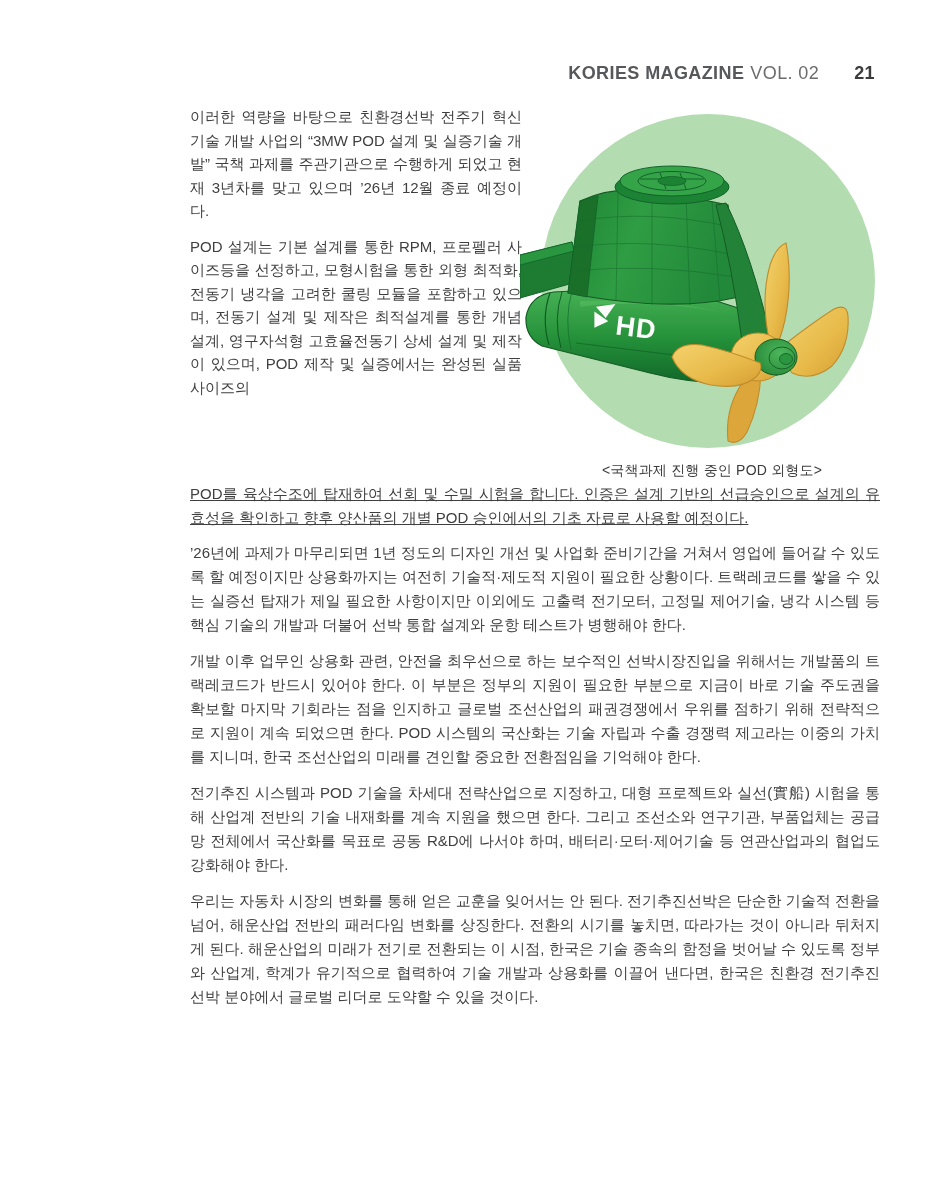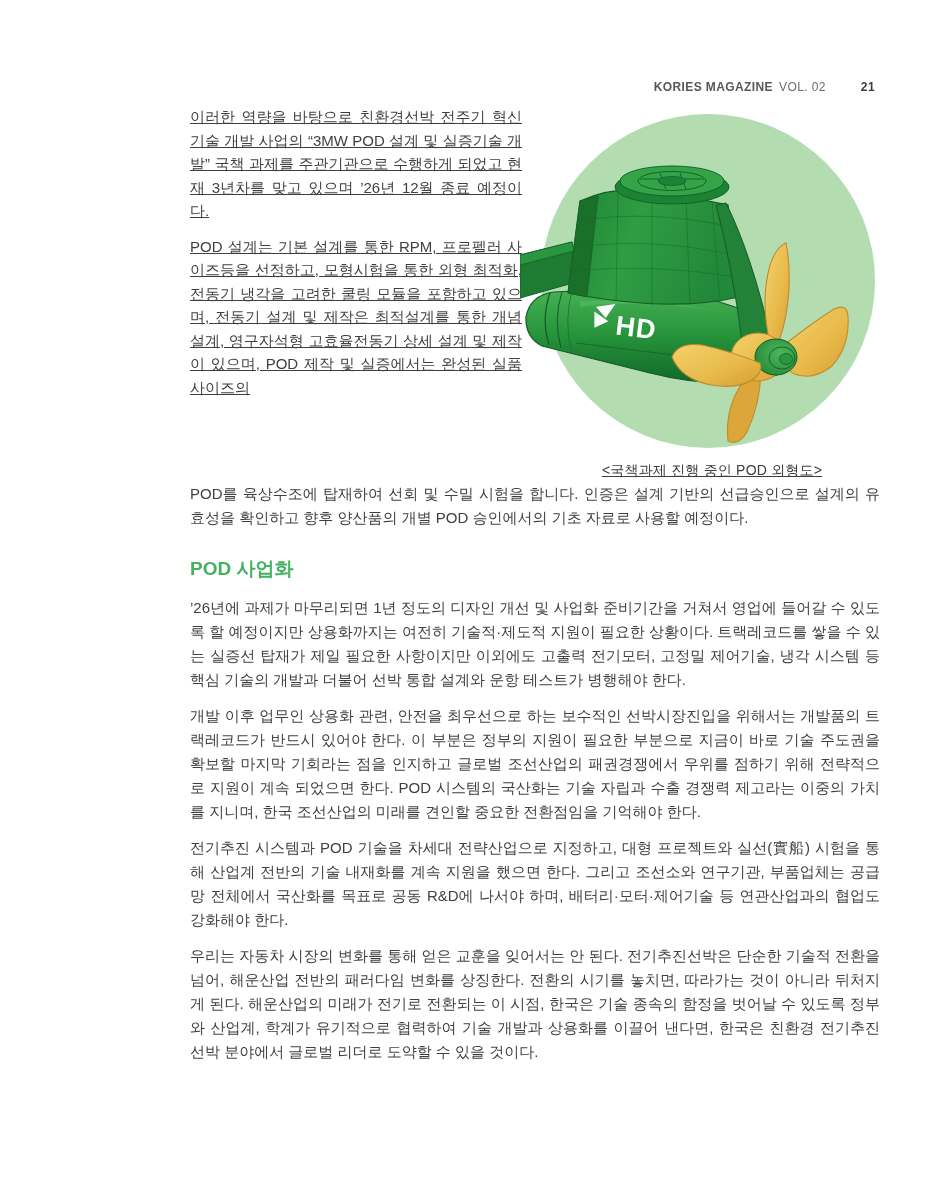--- a/index.html
+++ b/index.html
@@ -2,40 +2,40 @@
 <html><head>
 <meta charset="utf-8">
 <style>
   html,body{margin:0;padding:0;}
   body{
     width:935px;height:1191px;background:#ffffff;position:relative;
     font-family:"Liberation Sans","DejaVu Sans",sans-serif;color:#3f3f3f;
     -webkit-font-smoothing:antialiased;overflow:hidden;
   }
   .page-header{
-    position:absolute;top:80px;right:60px;display:flex;align-items:center;
-    font-size:12px;letter-spacing:.4px;
+    position:absolute;top:63px;right:60px;display:flex;align-items:center;
+    font-size:18px;letter-spacing:.4px;
   }
   .mag-name{font-weight:700;color:#57585a;}
   .mag-vol{font-weight:400;color:#6b6c6e;margin-left:6px;}
   .page-num{font-weight:700;color:#3c3c3c;margin-left:35px;}
   .content{position:absolute;left:190px;top:105px;width:690px;}
-  .intro-row{display:flex;text-decoration:underline;}
+  .intro-row{display:flex;}
   .intro-col{width:332px;flex:none;}
   p.body-text{
     margin:0 0 12px;font-size:15px;line-height:23.5px;
     text-align:justify;word-break:break-all;
   }
   .figure{width:336px;flex:none;margin-left:22px;position:relative;}
   .figure svg{display:block;margin-left:-24px;}
   .figure-caption{
     margin-top:9px;text-align:center;font-size:14px;color:#3c3c3c;
     letter-spacing:.2px;
   }
-  .continuation{margin-top:2px;}
+  .continuation{margin-top:2px;text-decoration:underline;}
   .section-title{
     margin:27px 0 14px;font-size:19px;font-weight:700;color:#43b25f;
   }
   .section p.body-text{line-height:24px;margin-bottom:12px;}
 </style>
 </head>
 <body>
 
 <header class="page-header">
   <span class="mag-name">KORIES MAGAZINE</span>
@@ -132,20 +132,19 @@
       </svg>
       <figcaption class="figure-caption">&lt;국책과제 진행 중인 POD 외형도&gt;</figcaption>
     </figure>
   </div>
 
   <div class="continuation">
     <p class="body-text">POD를 육상수조에 탑재하여 선회 및 수밀 시험을 합니다. 인증은 설계 기반의 선급승인으로 설계의 유효성을 확인하고 향후 양산품의 개별 POD 승인에서의 기초 자료로 사용할 예정이다.</p>
   </div>
 
   <section class="section">
-    <h2 class="section-title">POD 사업화</h2>
     <p class="body-text">’26년에 과제가 마무리되면 1년 정도의 디자인 개선 및 사업화 준비기간을 거쳐서 영업에 들어갈 수 있도록 할 예정이지만 상용화까지는 여전히 기술적·제도적 지원이 필요한 상황이다. 트랙레코드를 쌓을 수 있는 실증선 탑재가 제일 필요한 사항이지만 이외에도 고출력 전기모터, 고정밀 제어기술, 냉각 시스템 등 핵심 기술의 개발과 더불어 선박 통합 설계와 운항 테스트가 병행해야 한다.</p>
     <p class="body-text">개발 이후 업무인 상용화 관련, 안전을 최우선으로 하는 보수적인 선박시장진입을 위해서는 개발품의 트랙레코드가 반드시 있어야 한다. 이 부분은 정부의 지원이 필요한 부분으로 지금이 바로 기술 주도권을 확보할 마지막 기회라는 점을 인지하고 글로벌 조선산업의 패권경쟁에서 우위를 점하기 위해 전략적으로 지원이 계속 되었으면 한다. POD 시스템의 국산화는 기술 자립과 수출 경쟁력 제고라는 이중의 가치를 지니며, 한국 조선산업의 미래를 견인할 중요한 전환점임을 기억해야 한다.</p>
     <p class="body-text">전기추진 시스템과 POD 기술을 차세대 전략산업으로 지정하고, 대형 프로젝트와 실선(實船) 시험을 통해 산업계 전반의 기술 내재화를 계속 지원을 했으면 한다. 그리고 조선소와 연구기관, 부품업체는 공급망 전체에서 국산화를 목표로 공동 R&amp;D에 나서야 하며, 배터리·모터·제어기술 등 연관산업과의 협업도 강화해야 한다.</p>
     <p class="body-text">우리는 자동차 시장의 변화를 통해 얻은 교훈을 잊어서는 안 된다. 전기추진선박은 단순한 기술적 전환을 넘어, 해운산업 전반의 패러다임 변화를 상징한다. 전환의 시기를 놓치면, 따라가는 것이 아니라 뒤처지게 된다. 해운산업의 미래가 전기로 전환되는 이 시점, 한국은 기술 종속의 함정을 벗어날 수 있도록 정부와 산업계, 학계가 유기적으로 협력하여 기술 개발과 상용화를 이끌어 낸다면, 한국은 친환경 전기추진 선박 분야에서 글로벌 리더로 도약할 수 있을 것이다.</p>
   </section>
 
 </main>
 
 </body></html>

